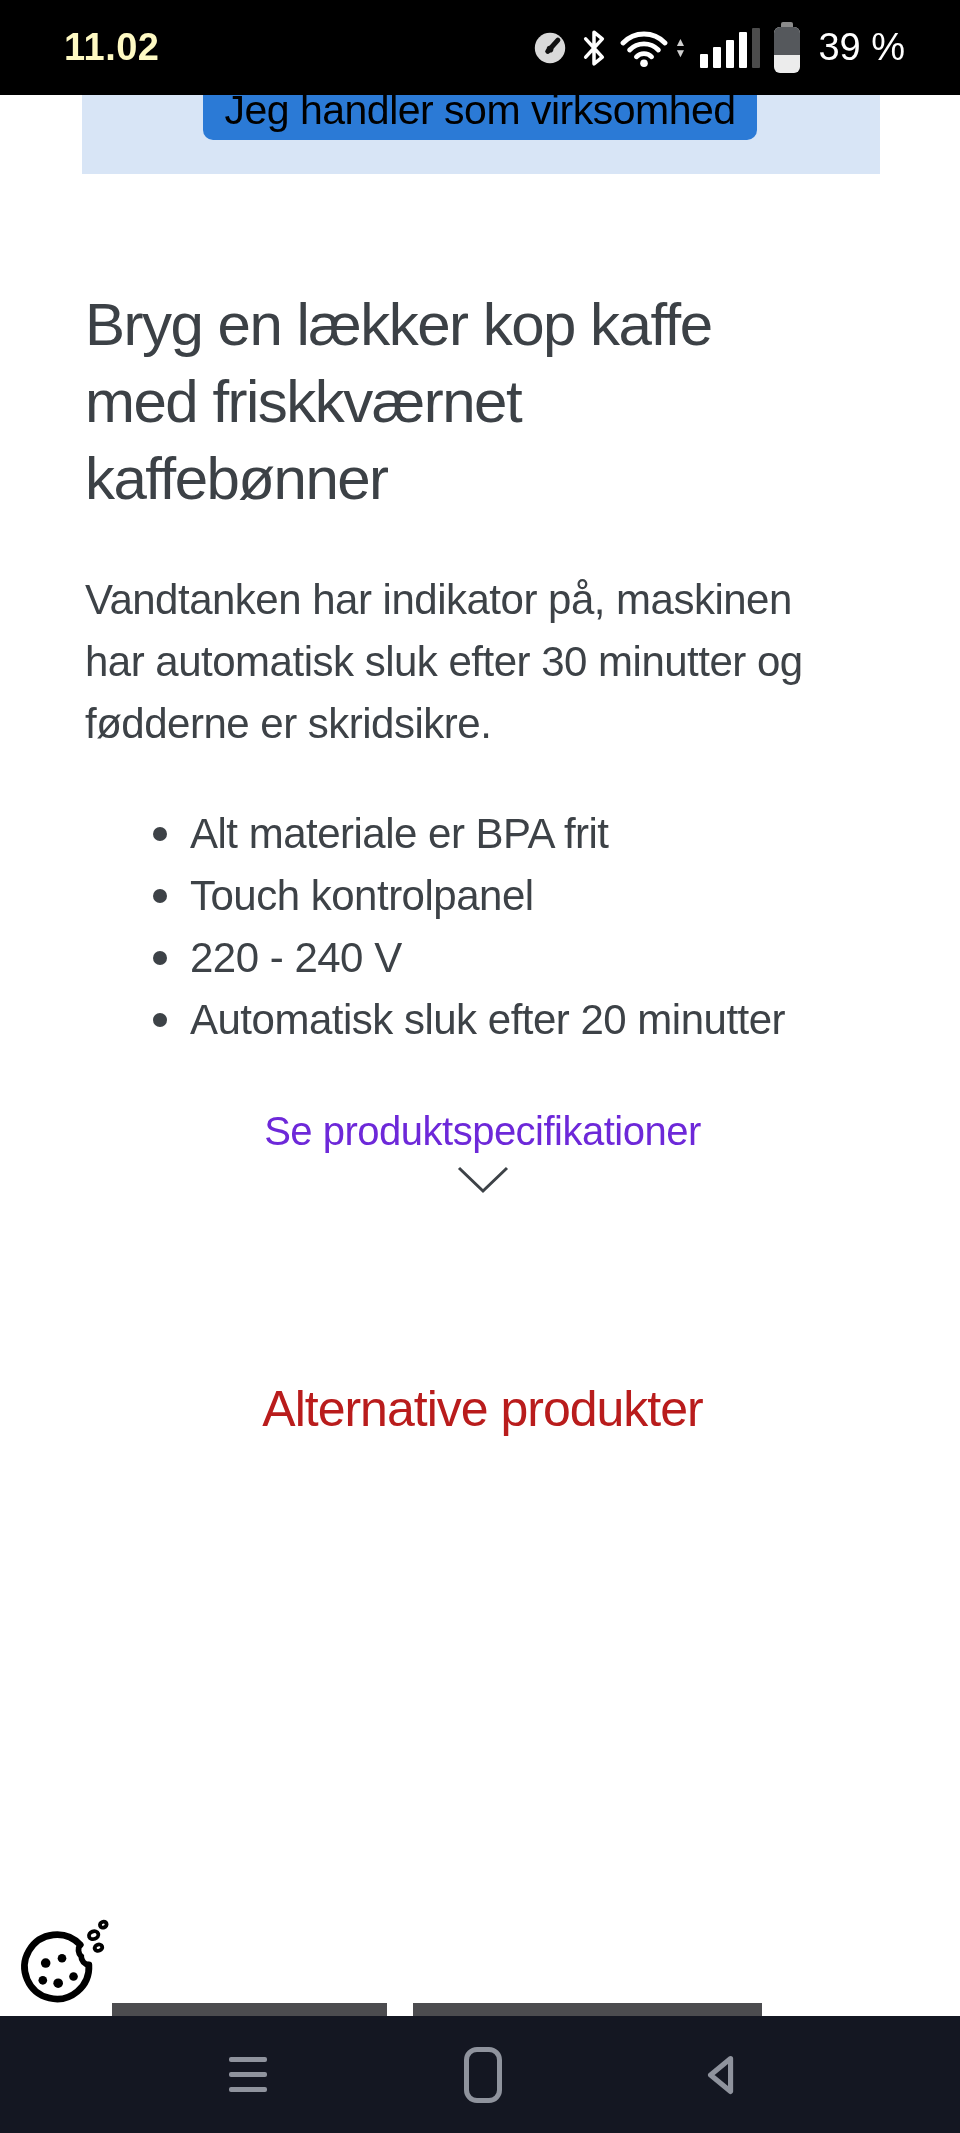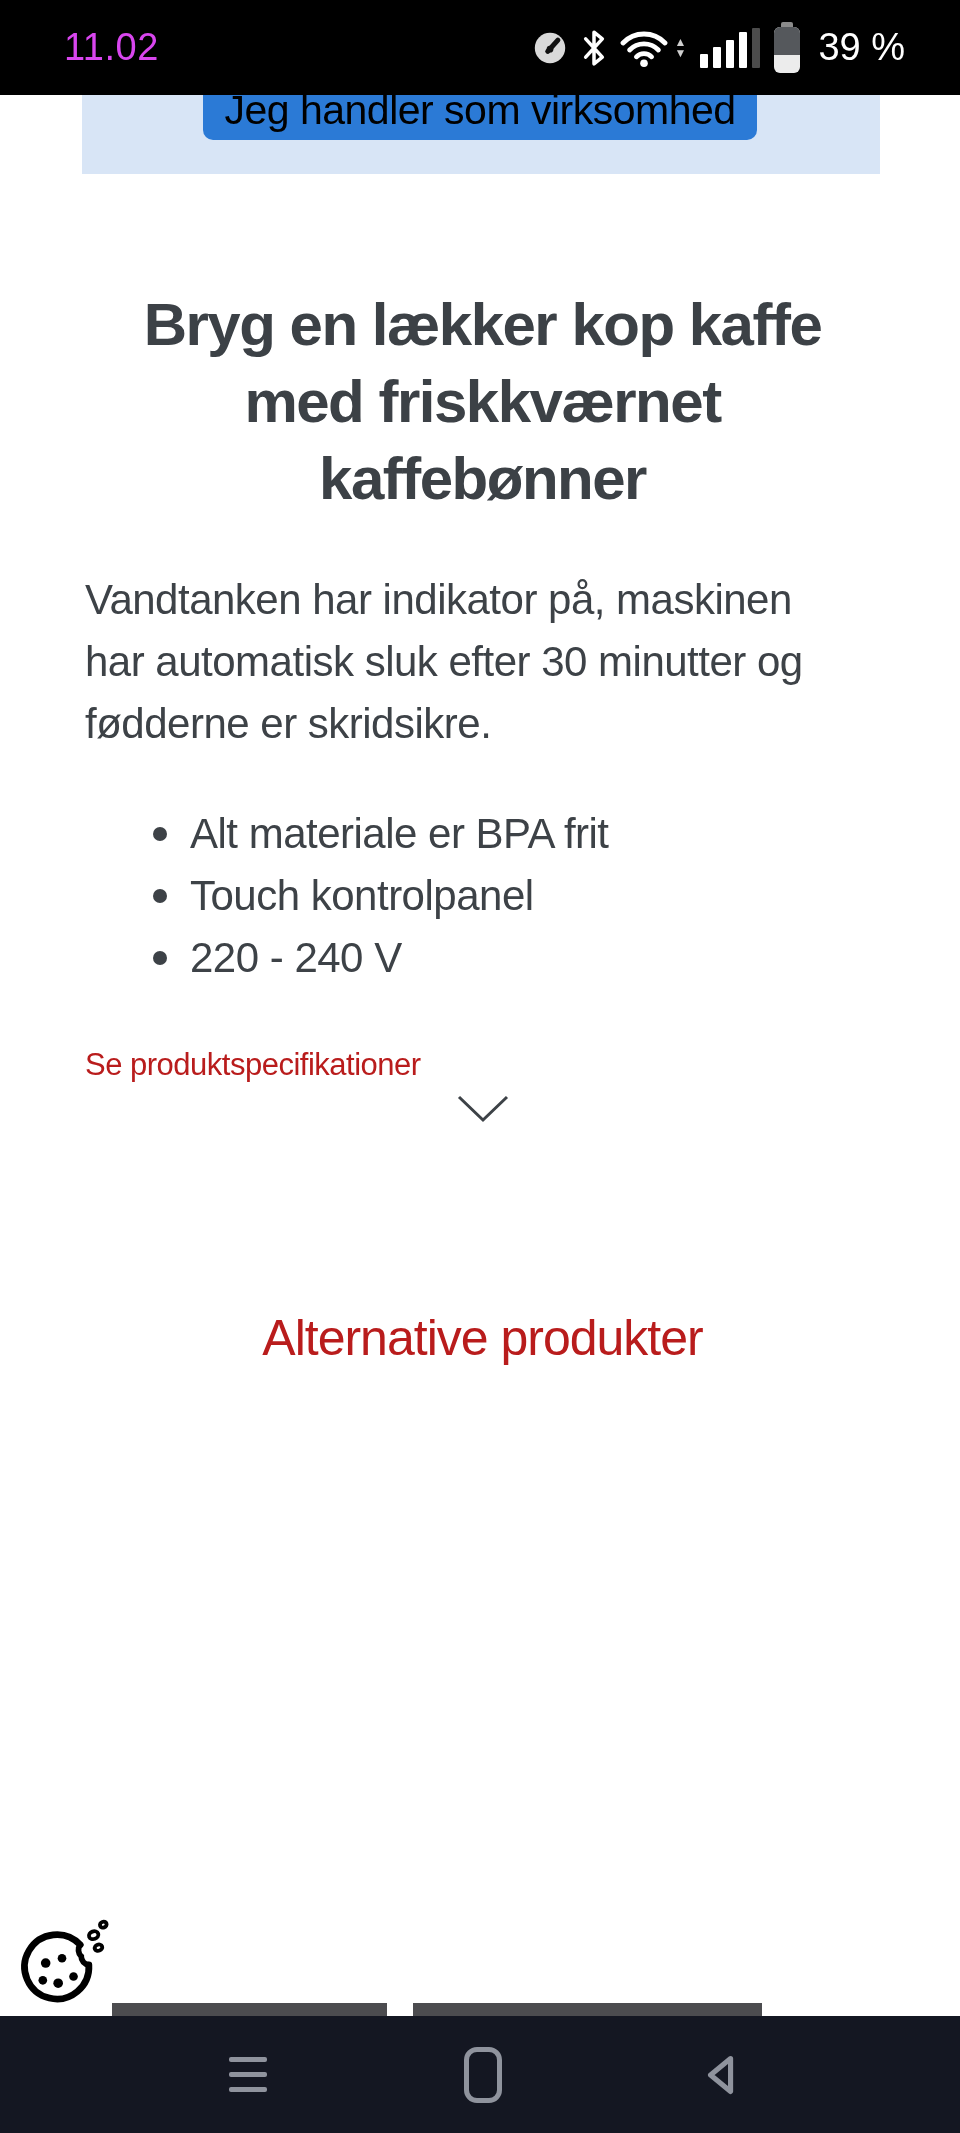--- a/index.html
+++ b/index.html
@@ -2,48 +2,48 @@
 <html><head>
 <meta charset="utf-8">
 <style>
   html,body{margin:0;padding:0;background:#777;}
   *{box-sizing:border-box;font-family:"Liberation Sans", sans-serif;}
   #screen{position:relative;width:960px;height:2133px;background:#ffffff;overflow:hidden;margin:0 auto;}
 
   
   .statusbar{position:absolute;left:0;top:0;width:960px;height:95px;background:#000;z-index:10;
     display:flex;align-items:center;justify-content:space-between;padding:0 55px 0 64px;}
-  .sb-time{color:#d946ef;font-size:38px;font-weight:400;letter-spacing:0.5px;}
+  .sb-time{color:#fef9c3;font-size:38px;font-weight:700;letter-spacing:0.5px;}
   .sb-right{display:flex;align-items:center;gap:14px;}
   .sb-pct{color:#fff;font-size:38px;font-weight:400;margin-left:4px;}
   .updown{display:flex;flex-direction:column;color:#cfcfcf;font-size:12px;line-height:11px;margin-left:-8px;}
   .sigbars{display:flex;align-items:flex-end;gap:5px;height:40px;}
   .sigbars i{display:block;width:8px;background:#fff;border-radius:1px;}
   .sigbars i.dim{background:#4c4c4c;}
   .battery{position:relative;width:26px;height:46px;border-radius:6px;overflow:hidden;background:#ececec;}
   .battery .lvl{position:absolute;left:0;top:0;width:100%;height:61%;background:#55585c;}
   .battery-wrap{display:flex;flex-direction:column;align-items:center;}
   .battery-nub{width:12px;height:5px;background:#8b8b8b;border-radius:2px 2px 0 0;}
 
   
   .banner{position:absolute;left:82px;top:95px;width:798px;height:79px;background:#d8e5f6;z-index:1;}
   .biz-btn{position:absolute;left:203px;top:50px;width:554px;height:90px;background:#2b7ad6;border:none;
     border-radius:10px;color:#000000;font-size:41px;font-weight:500;z-index:2;
     display:flex;align-items:center;justify-content:center;padding-top:32px;cursor:pointer;letter-spacing:-0.5px;}
 
   
   .content{position:absolute;left:85px;top:174px;width:795px;color:#3d4247;}
-  .content h1{margin:112px 0 0 0;font-size:60px;line-height:77px;font-weight:700;letter-spacing:-1.5px;
-    color:#3c4146;white-space:pre-line;text-align:center;}
+  .content h1{margin:112px 0 0 0;font-size:60px;line-height:77px;font-weight:400;letter-spacing:-1.5px;
+    color:#3c4146;white-space:pre-line;}
   .content p{margin:52px 0 0 0;font-size:42px;line-height:62px;font-weight:400;letter-spacing:-0.5px;
     white-space:pre-line;}
   .content ul{margin:48px 0 0 0;padding:0;list-style:none;}
   .content li{position:relative;padding-left:105px;font-size:42px;line-height:62px;letter-spacing:-0.5px;}
   .content li::before{content:"";position:absolute;left:68px;top:24px;width:14px;height:14px;border-radius:50%;background:#3d4247;}
-  .speclink{margin-top:58px;font-size:31px;letter-spacing:-0.5px;color:#b91c1c;cursor:pointer;}
+  .speclink{margin-top:58px;text-align:center;font-size:40px;letter-spacing:-0.5px;color:#6d28d9;cursor:pointer;}
   .chev{display:block;margin:12px auto 0 auto;}
   .alt-heading{margin-top:186px;text-align:center;font-size:50px;font-weight:300;letter-spacing:-1px;color:#b91c1c;}
 
   
   .cookie-widget{position:absolute;left:14px;top:1916px;width:96px;height:96px;z-index:3;cursor:pointer;}
   .card-top{position:absolute;height:13px;background:#4c4c4f;top:2003px;z-index:1;}
   .card-top.c1{left:112px;width:275px;}
   .card-top.c2{left:413px;width:349px;}
 
   
@@ -110,20 +110,21 @@
     <h1>Bryg en lækker kop kaffe
 med friskkværnet
 kaffebønner</h1>
     <p>Vandtanken har indikator på, maskinen
 har automatisk sluk efter 30 minutter og
 fødderne er skridsikre.</p>
     <ul>
       <li>Alt materiale er BPA frit</li>
       <li>Touch kontrolpanel</li>
       <li>220 - 240 V</li>
+      <li>Automatisk sluk efter 20 minutter</li>
     </ul>
     <div class="speclink">Se produktspecifikationer</div>
     <svg class="chev" width="52" height="28" viewBox="0 0 52 28">
       <path d="M2 2 L26 25 L50 2" fill="none" stroke="#3d4247" stroke-width="3"></path>
     </svg>
     <div class="alt-heading">Alternative produkter</div>
   </div>
 
   <svg class="cookie-widget" viewBox="0 0 100 100">
     <path d="M69,30 A33.5 33.5 0 1 0 78,51" fill="#fff" stroke="#000" stroke-width="7" stroke-linecap="round"></path>

